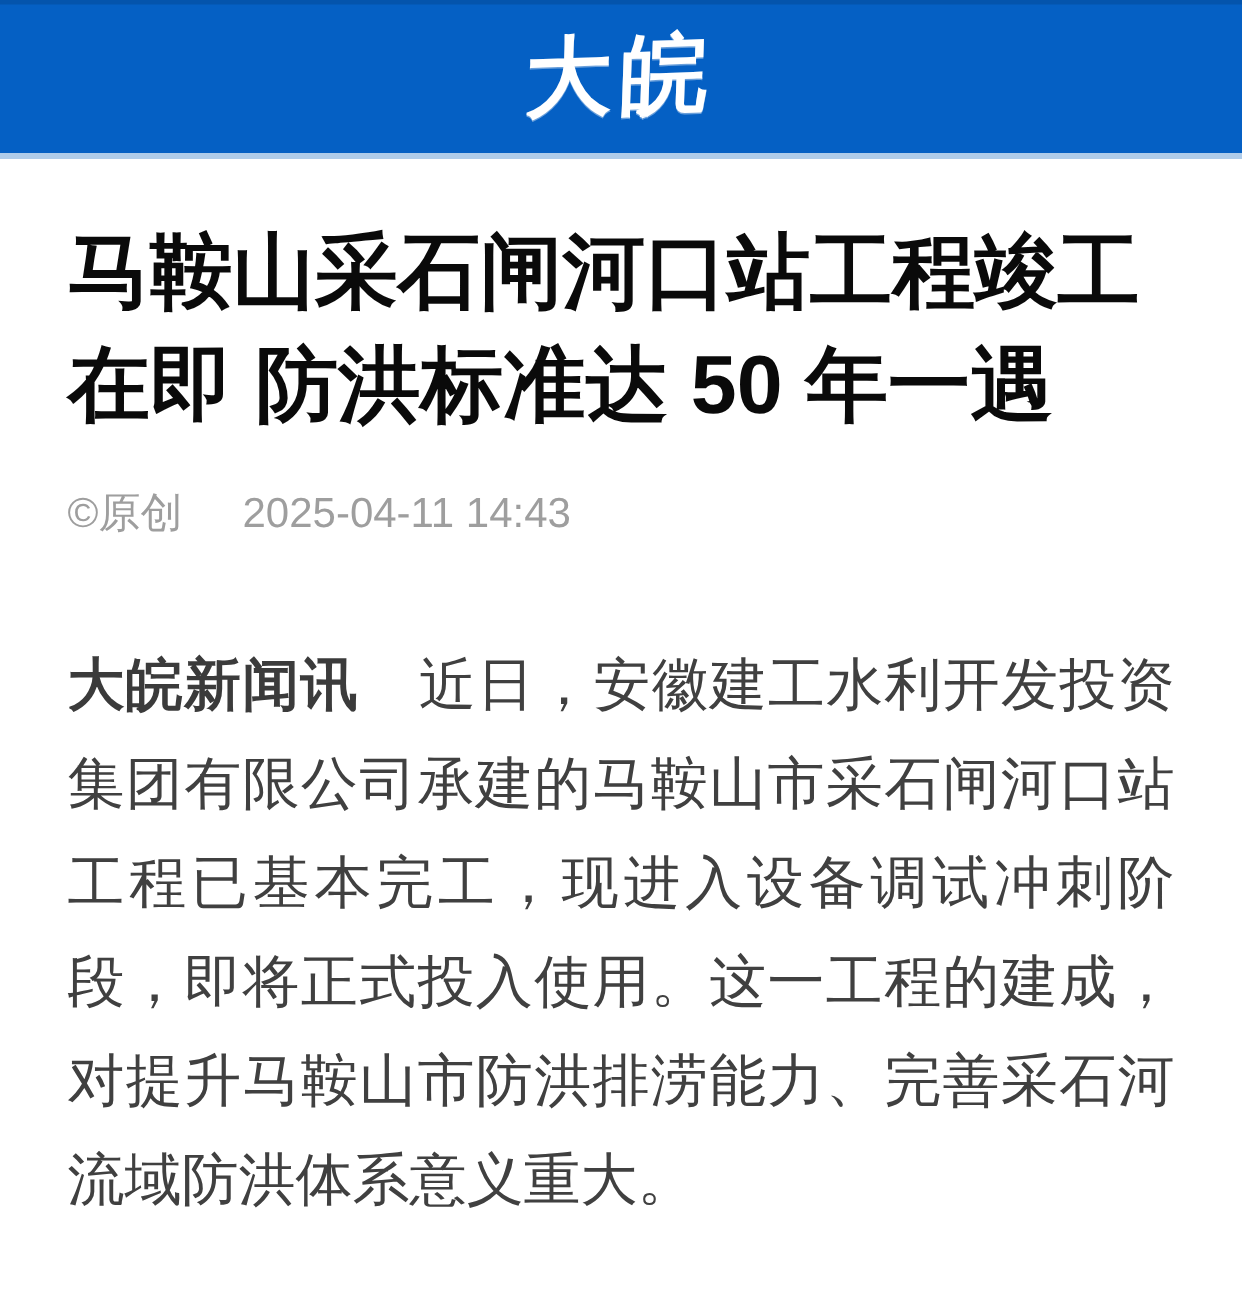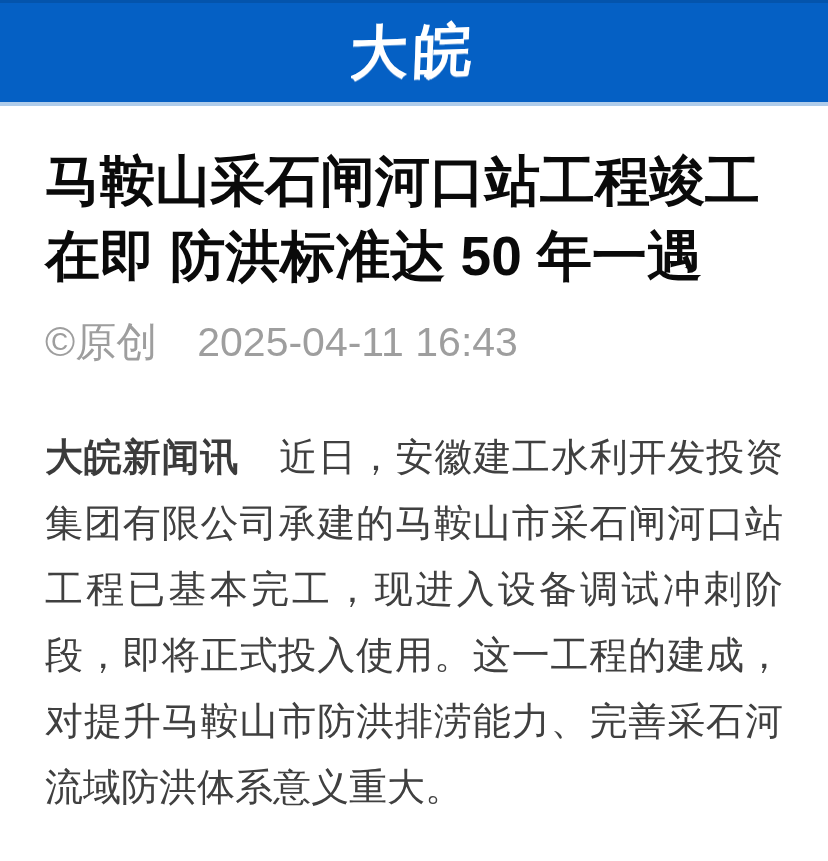--- a/index.html
+++ b/index.html
@@ -57,21 +57,21 @@
     line-height: 75px;
     font-weight: 700;
     color: #0a0a0a;
     letter-spacing: 0;
     word-break: break-word;
   }
   .meta-row {
     margin-top: 26px;
     display: flex;
     align-items: center;
-    font-size: 41px;
+    font-size: 28px;
     color: #9E9E9E;
     line-height: 44px;
   }
   .meta-origin { margin-right: 40px; }
   .article-paragraph {
     margin-top: 60px;
     width: 738px;
     font-size: 38px;
     line-height: 66px;
     color: #404040;
@@ -92,21 +92,21 @@
   <header class="masthead">
     <span class="brand-logo">大皖</span>
   </header>
 
   <main class="article">
 
     <h1 class="article-title">马鞍山采石闸河口站工程竣工在即 防洪标准达 50 年一遇</h1>
 
     <div class="meta-row">
       <span class="meta-origin">©原创</span>
-      <span class="meta-timestamp">2025-04-11 16:43</span>
+      <span class="meta-timestamp">2025-04-11 14:43</span>
     </div>
 
     <p class="article-paragraph">
       <span class="paragraph-lead">大皖新闻讯</span><span class="paragraph-text">近日，安徽建工水利开发投资集团有限公司承建的马鞍山市采石闸河口站工程已基本完工，现进入设备调试冲刺阶段，即将正式投入使用。这一工程的建成，对提升马鞍山市防洪排涝能力、完善采石河流域防洪体系意义重大。</span>
     </p>
 
   </main>
 
 </div>
 

